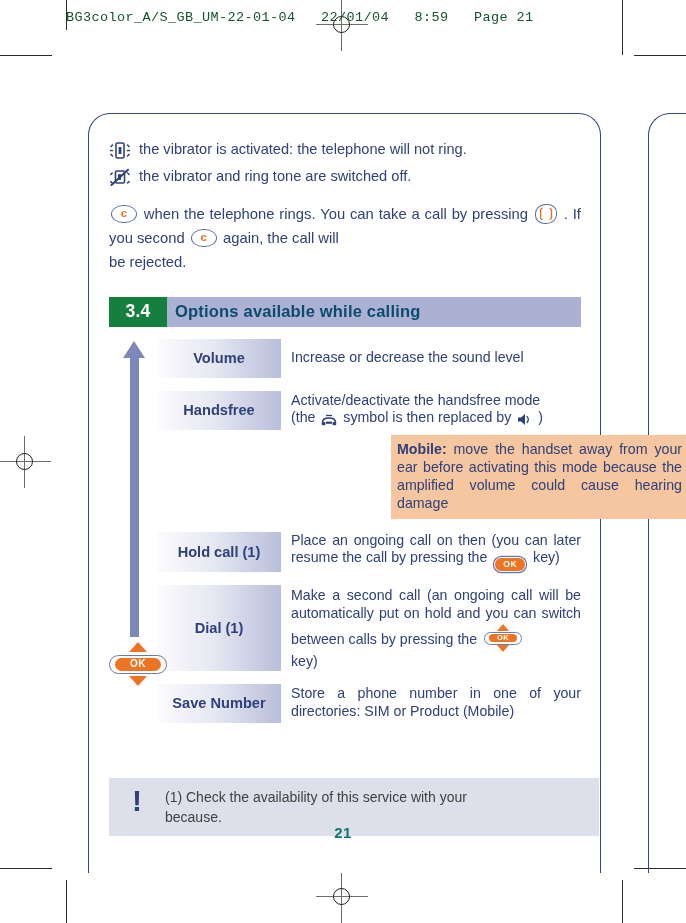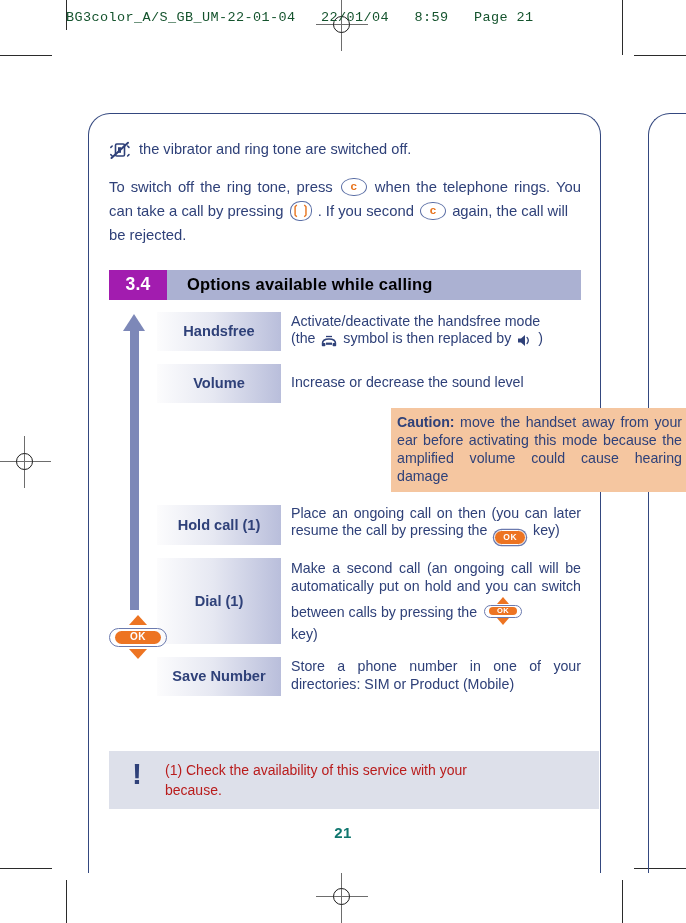--- a/index.html
+++ b/index.html
@@ -172,36 +172,36 @@
   .section-head {
     position: relative;
     margin-top: 22px;
     height: 30px;
     display: flex;
     align-items: stretch;
   }
   .sec-num {
     width: 58px;
     flex: 0 0 58px;
-    background: #a21caf;
+    background: #15803d;
     color: #ffffff;
     font-weight: bold;
     font-size: 17.5px;
     display: flex;
     align-items: center;
     justify-content: center;
     letter-spacing: 0.3px;
   }
   .sec-bar {
     flex: 1 1 auto;
     background: #abb1d2;
     display: flex;
     align-items: center;
-    padding-left: 20px;
-    color: #000000;
+    padding-left: 8px;
+    color: #0c4a6e;
     font-weight: bold;
     font-size: 16.5px;
     letter-spacing: 0.2px;
   }
 
   
   .opt-wrap {
     position: relative;
     margin-top: 12px;
   }
@@ -394,21 +394,21 @@
     flex: 0 0 56px;
     color: #2f4179;
     font-weight: bold;
     font-size: 30px;
     line-height: 1;
     text-align: center;
     padding-top: 8px;
   }
   .fn-text {
     flex: 1 1 auto;
-    color: #b91c1c;
+    color: #404040;
     font-size: 14px;
     line-height: 1.45;
     padding: 9px 16px 9px 0;
     text-align: justify;
     text-justify: inter-word;
   }
   .fn-text .l2 { display: block; text-align: left; }
 
   
   .page-num {
@@ -459,36 +459,46 @@
     <div class="circ"></div>
 </div>
 
 <div class="slug">BG3color_A/S_GB_UM-22-01-04   22/01/04   8:59   Page 21</div>
 
 <div class="page-frame frame-main"></div>
 <div class="page-frame frame-right"></div>
 
 <div class="content">
 
+  <div class="bullet-line">
+    <span class="bullet-ico">
+      <svg class="ico-svg" width="22" height="19" viewBox="0 0 22 19" aria-hidden="true">
+        <rect x="7" y="2" width="8" height="15" rx="1.4" fill="none" stroke="#2f4179" stroke-width="1.6"></rect>
+        <rect x="9.6" y="6" width="2.8" height="7" fill="#2f4179"></rect>
+        <path d="M3.5 4 L2 5.6 M3.5 9.5 L1.6 9.5 M3.5 15 L2 13.4" stroke="#2f4179" stroke-width="1.5" fill="none" stroke-linecap="round"></path>
+        <path d="M18.5 4 L20 5.6 M18.5 9.5 L20.4 9.5 M18.5 15 L20 13.4" stroke="#2f4179" stroke-width="1.5" fill="none" stroke-linecap="round"></path>
+      </svg>
+    </span>
+    <span class="bullet-text">the vibrator is activated: the telephone will not ring.</span>
+  </div>
 
   <div class="bullet-line">
     <span class="bullet-ico">
       <svg class="ico-svg" width="22" height="19" viewBox="0 0 22 19" aria-hidden="true">
         <rect x="6.5" y="3" width="9" height="12" rx="1.3" fill="none" stroke="#2f4179" stroke-width="1.6"></rect>
         <rect x="9" y="6.2" width="3" height="5.6" fill="#2f4179"></rect>
         <path d="M3.2 5 L1.8 6.4 M3.2 15 L1.8 13.6" stroke="#2f4179" stroke-width="1.5" fill="none" stroke-linecap="round"></path>
         <path d="M18.6 5 L20 6.4 M18.6 15 L20 13.6" stroke="#2f4179" stroke-width="1.5" fill="none" stroke-linecap="round"></path>
         <path d="M2.5 17 L19 1.8" stroke="#2f4179" stroke-width="2" stroke-linecap="round"></path>
       </svg>
     </span>
     <span class="bullet-text">the vibrator and ring tone are switched off.</span>
   </div>
 
   <div class="para">
-    <span>To switch off the ring tone, press</span>
     <span class="key-c"><i>c</i></span>
     <span>when the telephone rings. You can take a call by pressing</span>
     <span class="key-send"><i>❲❳</i></span>
     <span>. If you second</span>
     <span class="key-c"><i>c</i></span>
     <span>again, the call will</span>
     <span class="lastline">be rejected.</span>
   </div>
 
   <div class="section-head">
@@ -502,20 +512,27 @@
       <div class="head"></div>
       <div class="shaft"></div>
     </div>
 
     <div class="okkey-big">
       <div class="tri-up"></div>
       <div class="pill">
           <span>OK</span>
         </div>
       <div class="tri-dn"></div>
+    </div>
+
+    <div class="opt-row">
+      <div class="opt-label">Volume</div>
+      <div class="opt-desc">
+        <span class="inner">Increase or decrease the sound level</span>
+      </div>
     </div>
 
     <div class="opt-row">
       <div class="opt-label">Handsfree</div>
       <div class="opt-desc justify">
         <span class="inner">
           <span style="display:block;text-align:justify;text-justify:inter-word;">Activate/deactivate the handsfree mode</span>
           <span style="display:block;">
             <span>(the</span>
             <span class="sym">
@@ -533,29 +550,22 @@
                 <path d="M1 4.6 L4 4.6 L8 1 L8 12 L4 8.4 L1 8.4 Z" fill="#2f4179"></path>
                 <path d="M10 3.4 Q12.6 6.5 10 9.6" fill="none" stroke="#2f4179" stroke-width="1.3" stroke-linecap="round"></path>
               </svg>
             </span>
             <span>)</span>
           </span>
         </span>
       </div>
     </div>
 
-    <div class="opt-row">
-      <div class="opt-label">Volume</div>
-      <div class="opt-desc">
-        <span class="inner">Increase or decrease the sound level</span>
-      </div>
-    </div>
-
     <div class="caution-box">
-      <b>Caution:</b><span> move the handset away from your ear before activating this mode because the amplified volume could cause hearing damage</span>
+      <b>Mobile:</b><span> move the handset away from your ear before activating this mode because the amplified volume could cause hearing damage</span>
     </div>
 
     <div class="opt-row">
       <div class="opt-label">Hold call (1)</div>
       <div class="opt-desc justify">
         <span class="inner">
           <span>Place an ongoing call on then (you can later resume the call by pressing the</span>
           <span class="okkey">OK</span>
           <span>key)</span>
         </span>

